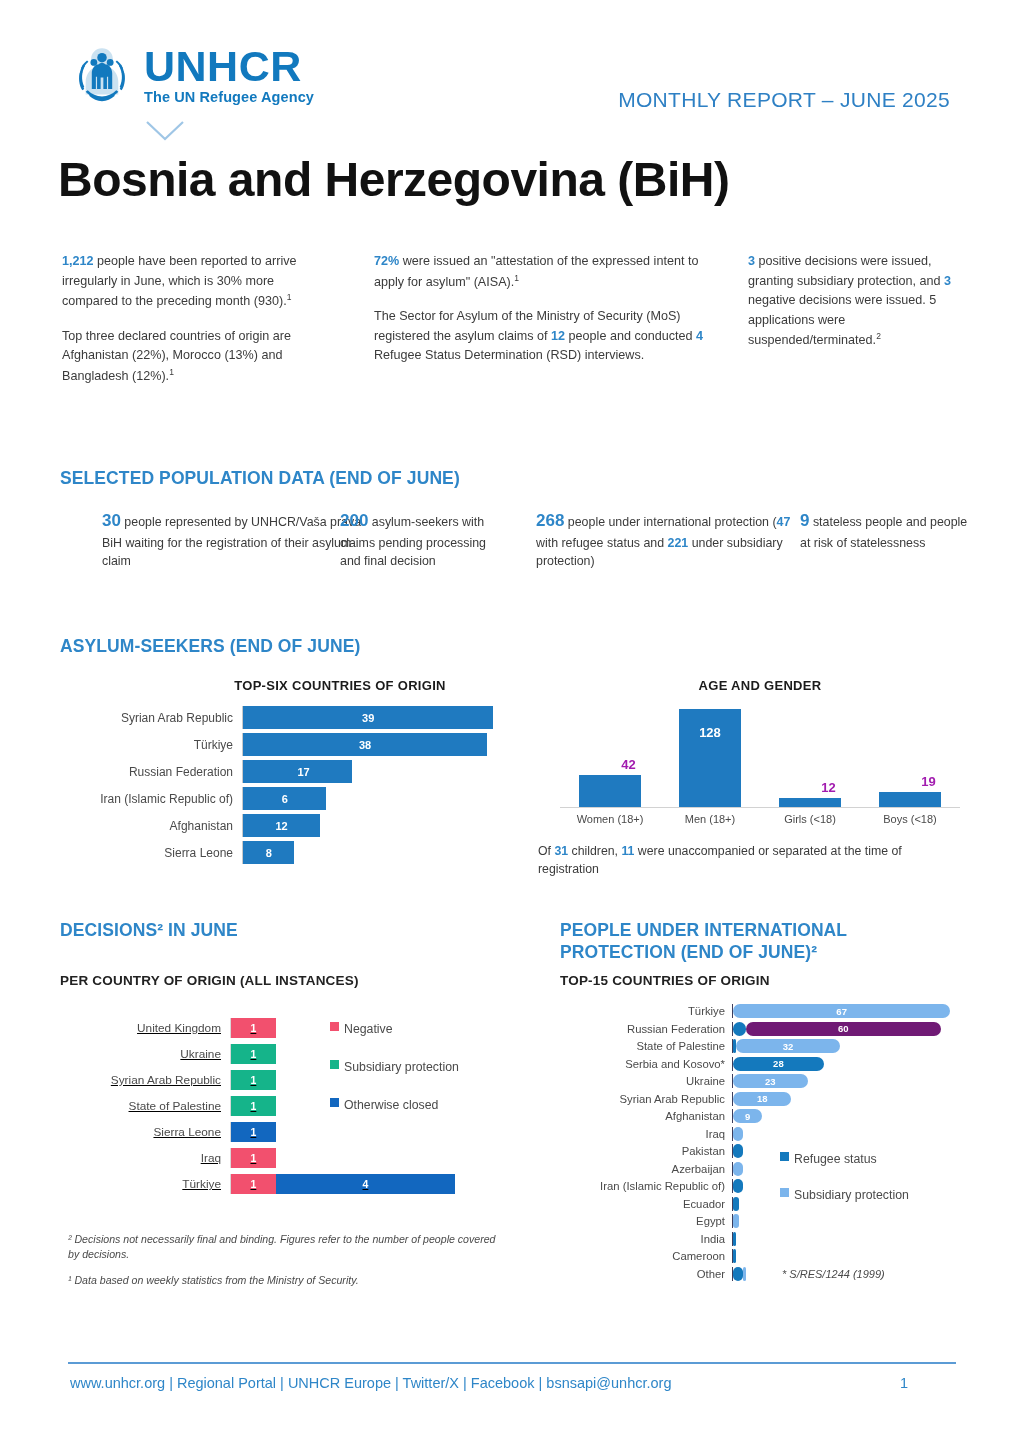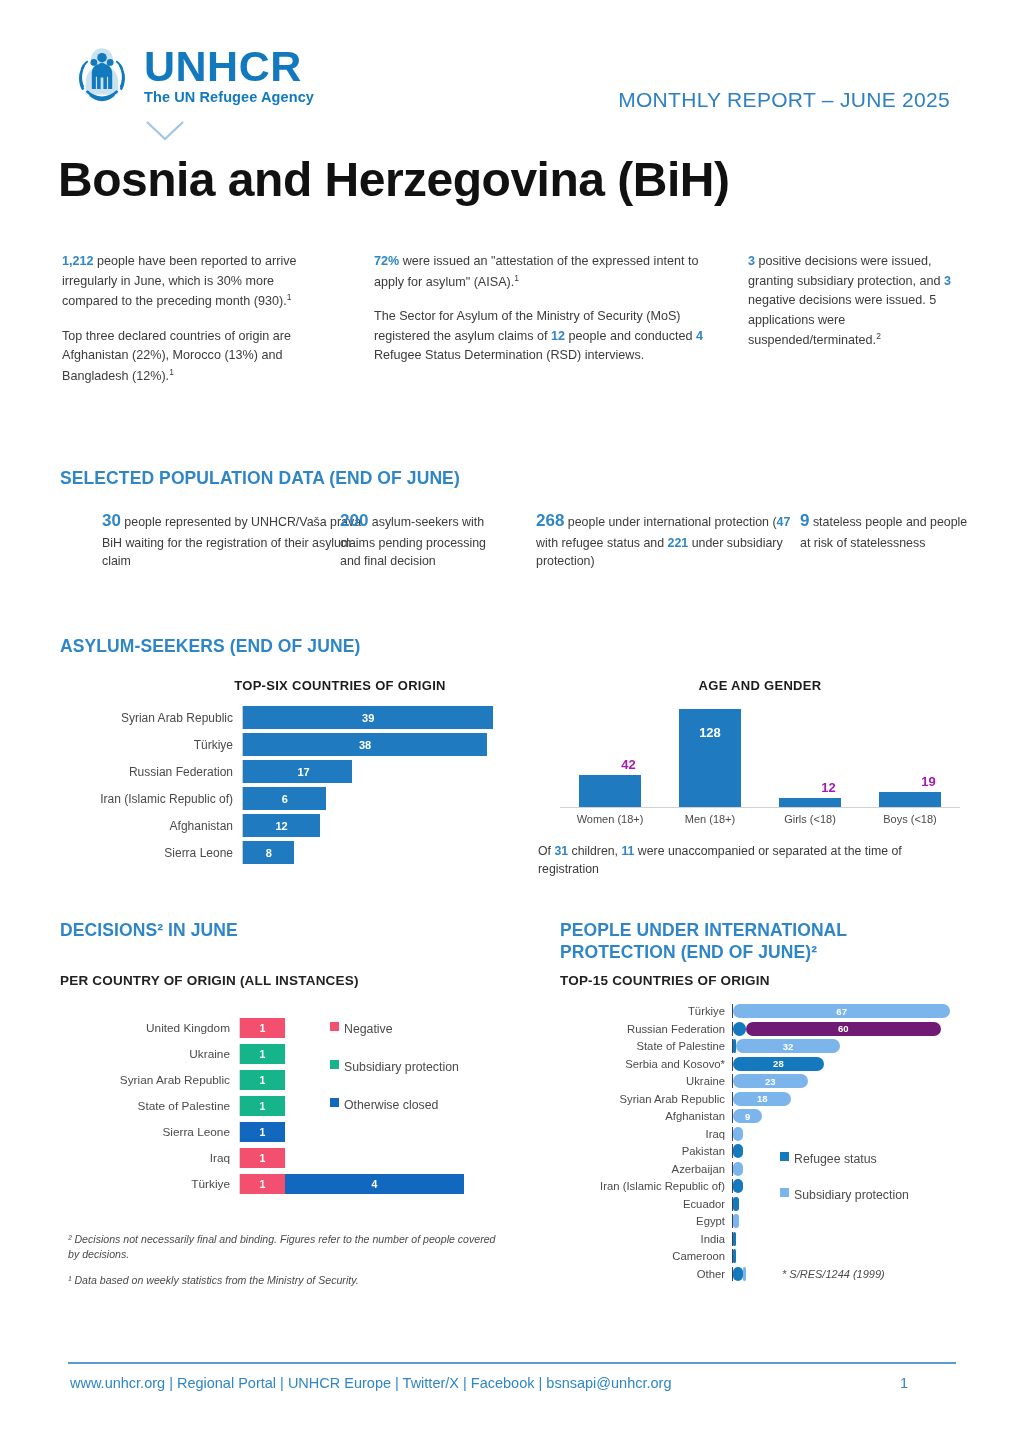--- a/index.html
+++ b/index.html
@@ -161,22 +161,22 @@
     position: absolute;
     left: 538px; top: 842px; width: 420px;
     font-size: 12.3px; color: #3b3b3b; line-height: 1.5;
   }
 
   
   #dec-head { left: 60px; top: 920px; }
   #dec-sub  { left: 60px; top: 973px; }
   .dec-chart {
     position: absolute;
-    left: 64px; top: 1018px;
-    width: 400px; height: 180px;
+    left: 55px; top: 1018px;
+    width: 400px; height: 180px; text-decoration: underline;
   }
   .drow { display: flex; align-items: center; height: 20px; margin-bottom: 6px; }
   .dlabel { width: 175px; text-align: right; padding-right: 9px; font-size: 11.8px; color: #4a4a4a; white-space: nowrap; }
   .dbar-track { flex: 1; height: 100%; display: flex; border-left: 1px solid #d8d8d8; }
   .dseg { height: 100%; display: flex; align-items: center; justify-content: center; }
   .dseg span { font-size: 10.5px; font-weight: bold; color: #fff; }
   .dec-legend { position: absolute; left: 330px; top: 1022px; }
   .lgd-item { display: flex; align-items: flex-start; margin-bottom: 24px; }
   .lgd-sq { width: 9px; height: 9px; margin-right: 5px; }
   .lgd-txt { font-size: 12.3px; color: #4a4a4a; white-space: nowrap; }

